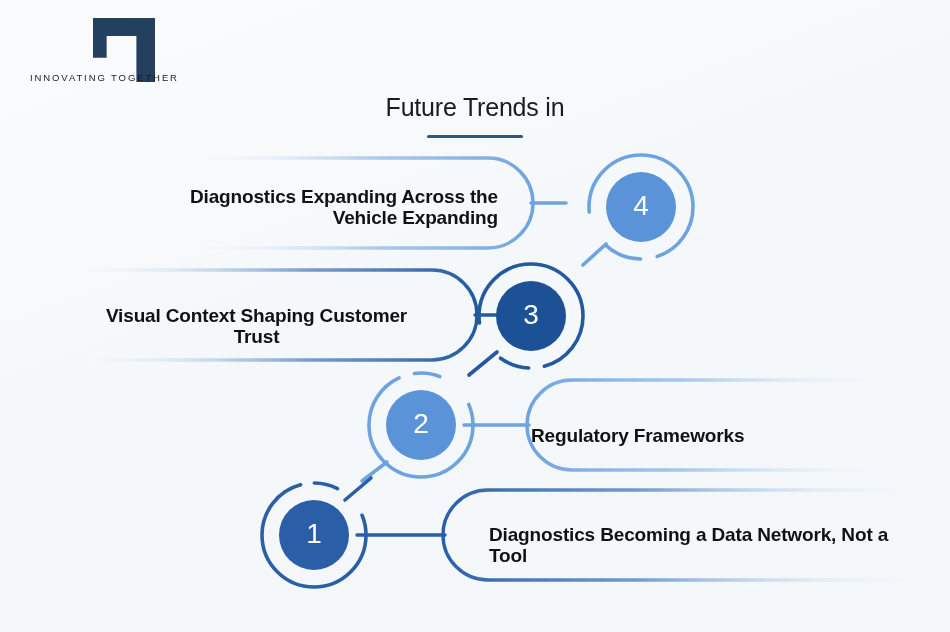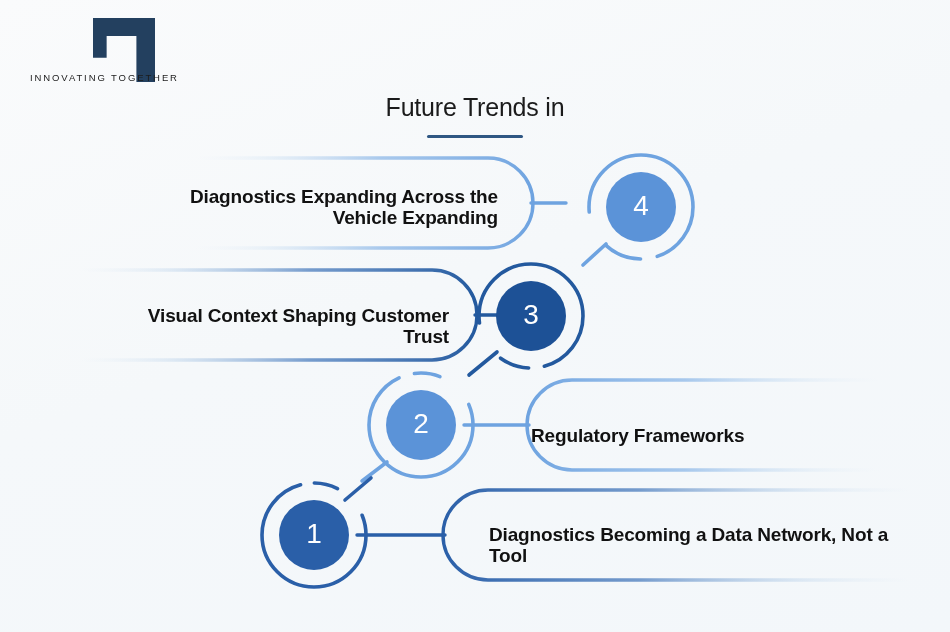--- a/index.html
+++ b/index.html
@@ -212,18 +212,18 @@
 
     <div class="num-text" style="left:284px; top:518px; width:60px;">1</div>
     <div class="num-text" style="left:391px; top:408px; width:60px;">2</div>
     <div class="num-text" style="left:501px; top:299px; width:60px;">3</div>
     <div class="num-text" style="left:611px; top:190px; width:60px;">4</div>
 
     <div class="pill-text" style="left:461px; top:524px; width:430px; text-align:left;margin-left:28px;">Diagnostics Becoming a Data Network, Not a Tool</div>
 
     <div class="pill-text" style="left:531px; top:404px; width:360px; text-align:left;"><br><span>Regulatory Frameworks</span></div>
 
-    <div class="pill-text" style="left:104px; top:305px; width:345px; text-align:right;">Visual Context Shaping Customer Trust</div>
+    <div class="pill-text" style="left:84px; top:305px; width:345px; text-align:center;">Visual Context Shaping Customer Trust</div>
 
     <div class="pill-text" style="left:185px; top:186px; width:313px; text-align:right;"><span>Diagnostics Expanding Across the</span><br><span>Vehicle Expanding</span></div>
   </div>
 
 </div>
 
 </body></html>

